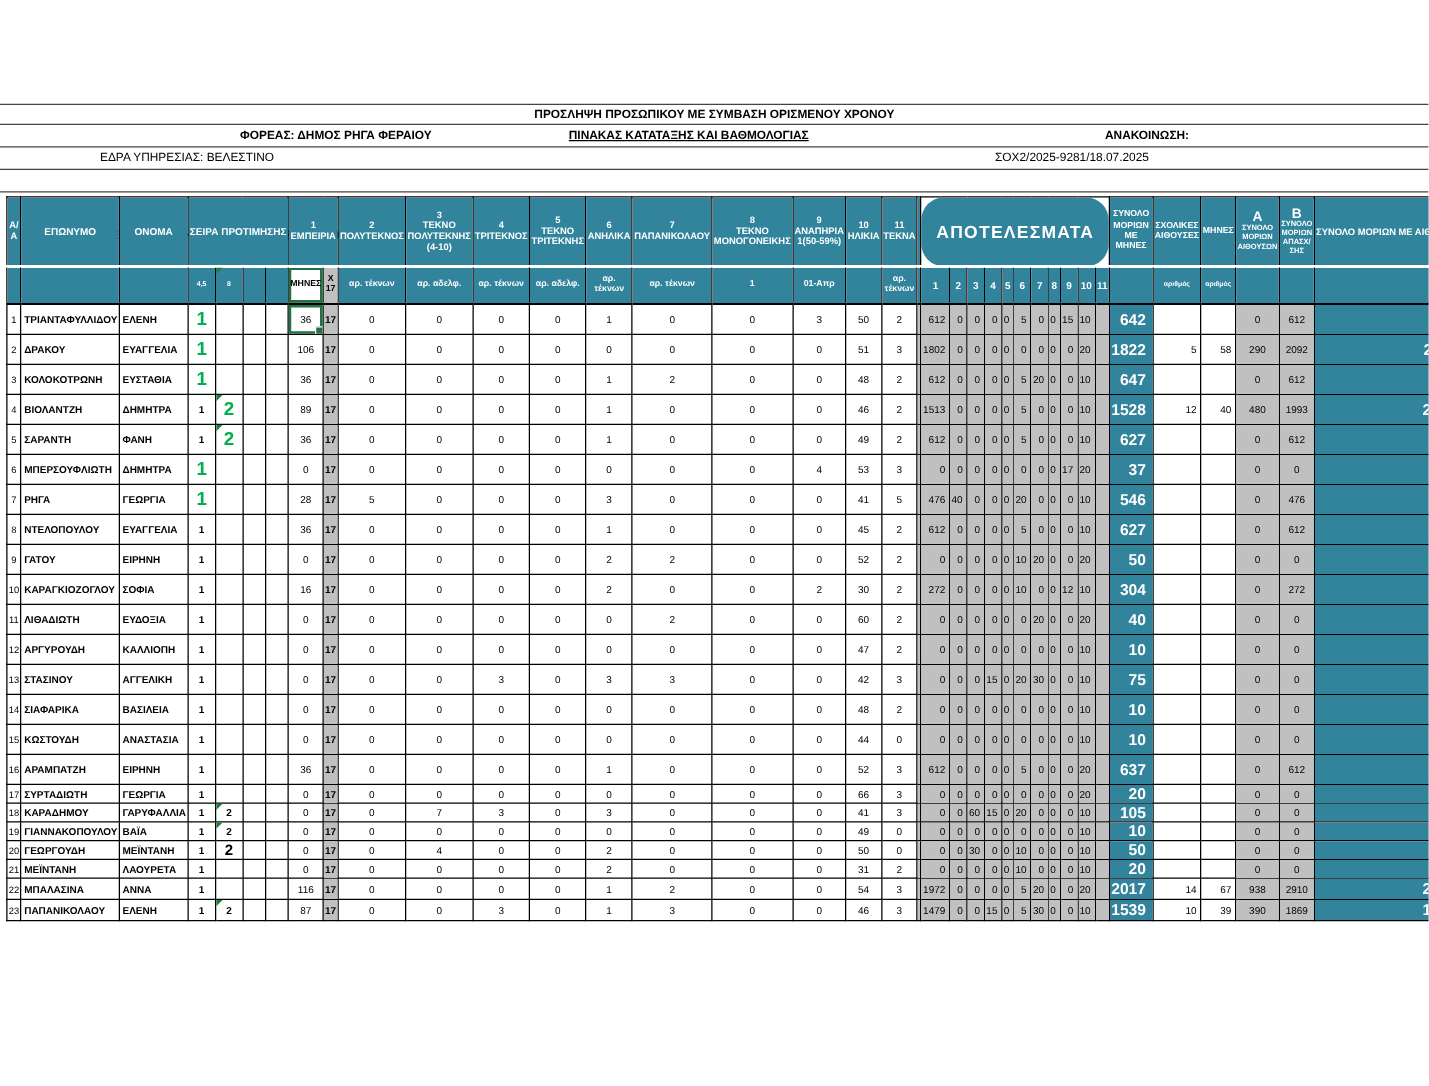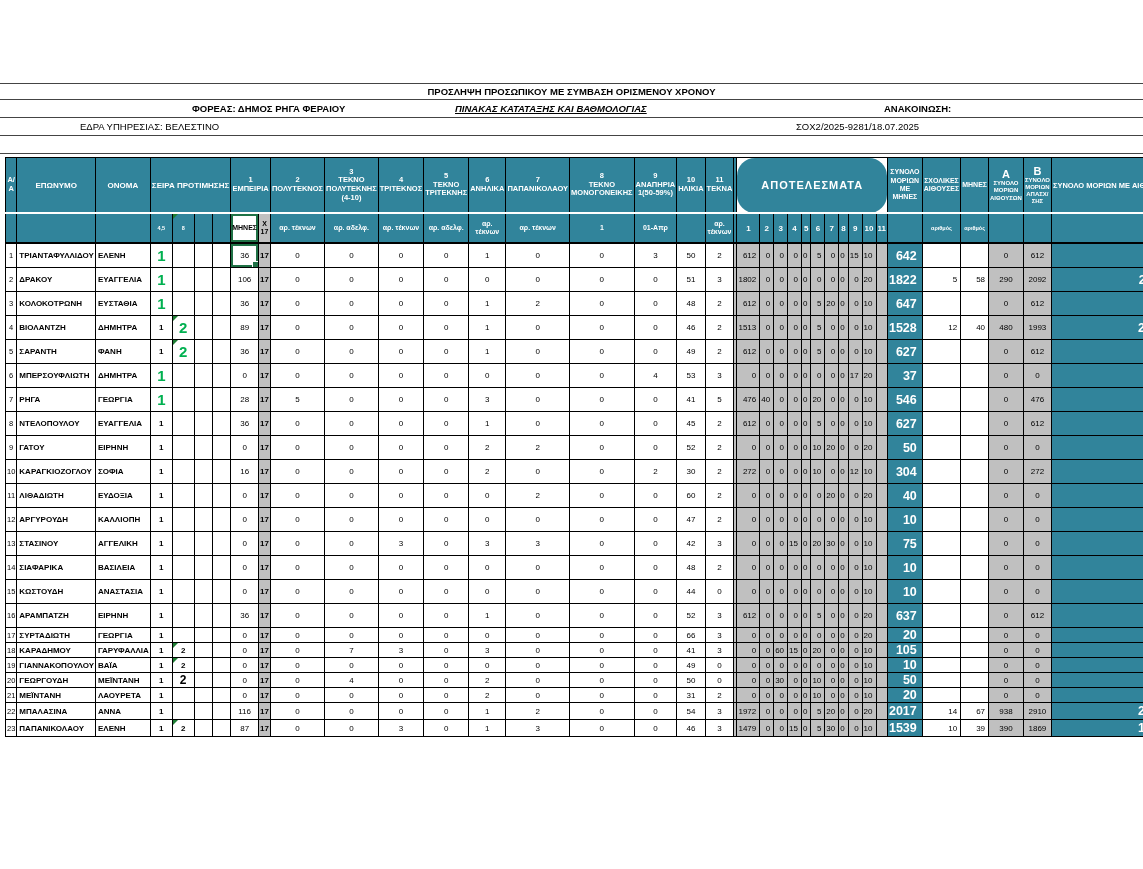--- a/index.html
+++ b/index.html
@@ -4,39 +4,39 @@
 <style>
   html,body{margin:0;padding:0;background:#fff;}
   .sheet{position:relative;width:1143px;height:869px;background:#fff;
          font-family:"Liberation Sans","DejaVu Sans",sans-serif;color:#000;overflow:hidden;}
   .topgap{height:83px;}
   .title-row{height:15px;border-top:1px solid #444;border-bottom:1px solid #444;
              text-align:center;font-size:9.5px;font-weight:bold;line-height:15px;}
   .meta-row{position:relative;height:17px;border-bottom:1px solid #444;font-size:9.5px;line-height:17px;}
   .meta-row span{position:absolute;top:0;white-space:nowrap;text-align:right;}
   .m-foreas{left:192px;font-weight:bold;}
-  .m-pinakas{left:455px;font-weight:bold;text-decoration:underline;font-style:italic;}
+  .m-pinakas{left:455px;font-weight:bold;text-decoration:underline;}
   .m-anak{left:884px;font-weight:bold;}
   .m-edra{left:62px;margin-left:18px;}
   .m-ypops{left:310px;}
   .m-sox{left:796px;}
   .m-diark{left:62px;margin-top:44px;}
 
   table{border-collapse:collapse;table-layout:fixed;margin-left:5px;margin-top:3px;}
   th,td{border:1px solid #000;overflow:hidden;white-space:nowrap;padding:0 1px;
         font-size:8px;vertical-align:middle;position:relative;}
   thead tr.band1 th{height:54px;border-bottom:2px solid #fff;}
   thead tr.band2 th{height:28px;border-bottom:2px solid #000;}
   .teal{background:#31849B;color:#fff;}
   .gray{background:#C0C0C0;}
   th{font-weight:bold;text-align:center;}
   .hnum{font-size:7.5px;line-height:1.15;white-space:normal;}
   .hsub{font-size:7px;white-space:normal;line-height:1.1;}
   .tiny{font-size:5.5px;}
-  .results-h{font-size:11px;letter-spacing:1px;border-radius:18px;}
+  .results-h{font-size:14px;letter-spacing:1px;border-radius:18px;}
   .totals-h{font-size:7px;white-space:normal;line-height:1.2;}
   .ab-letter{font-size:11px;display:block;}
   .ab-lbl{font-size:6px;display:block;white-space:normal;line-height:1.2;}
   .grand-h{font-size:7.5px;}
 
   td.c{text-align:center;}
   td.r{text-align:right;padding-right:3px;}
   td.name{text-align:left;font-weight:bold;font-size:8px;padding-left:2px;}
   td.aa{text-align:center;font-size:7.5px;}
   td.x17{font-weight:bold;text-align:center;}

